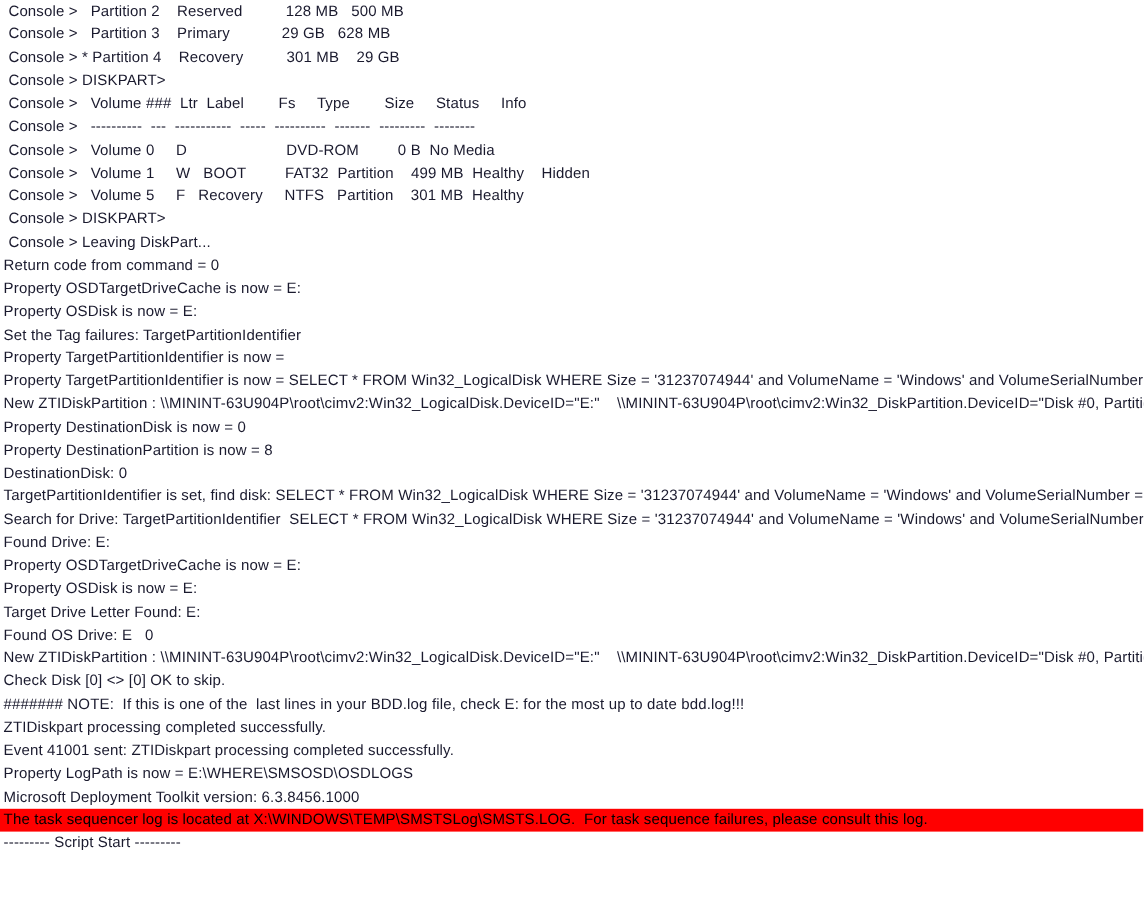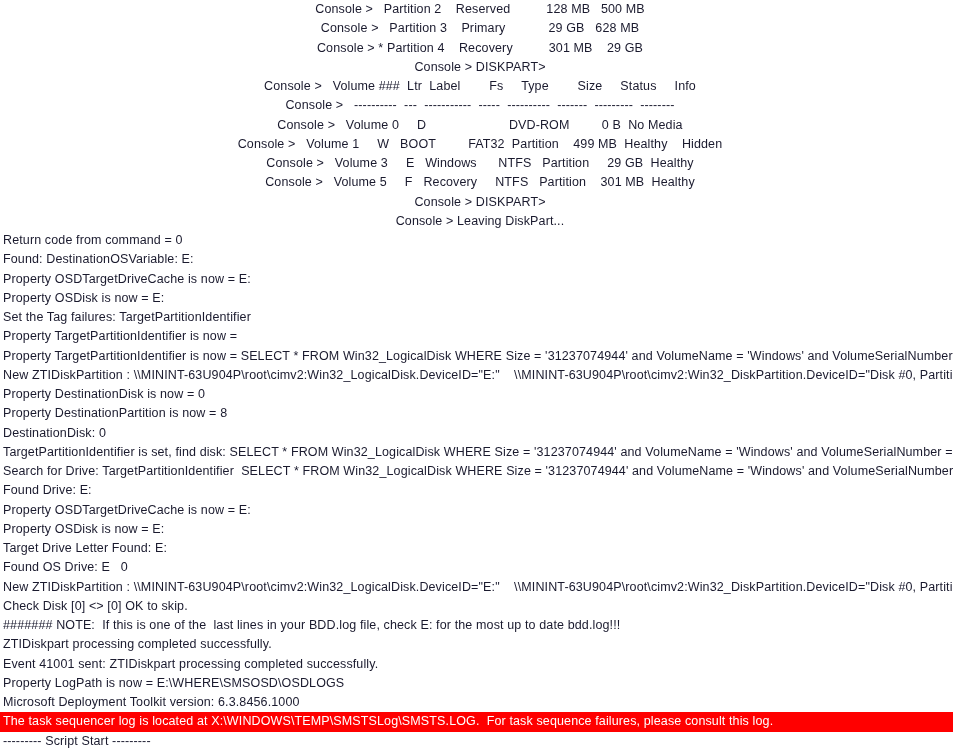--- a/index.html
+++ b/index.html
@@ -25,47 +25,44 @@
     line-height: 19.25px;
     font-size: 12.5px;
     color: #1a1a2e;
     white-space: pre;
     padding-left: 3px;
     box-sizing: border-box;
     letter-spacing: 0.01em;
   }
   .log-line.console {
     padding-left: 7px;
-    text-align: center;
   }
   .log-line.highlight {
     background: #ff0000;
-    color: #ffffff;
+    color: #000000;
     padding-left: 3px;
     width: 953px;
   }
 </style>
 </head>
 <body>
 
 <div id="log-view">
     <div class="log-line console">Console &gt;   Partition 2    Reserved          128 MB   500 MB</div>
     <div class="log-line console">Console &gt;   Partition 3    Primary            29 GB   628 MB</div>
     <div class="log-line console">Console &gt; * Partition 4    Recovery          301 MB    29 GB</div>
     <div class="log-line console">Console &gt; DISKPART&gt;</div>
     <div class="log-line console">Console &gt;   Volume ###  Ltr  Label        Fs     Type        Size     Status     Info</div>
     <div class="log-line console">Console &gt;   ----------  ---  -----------  -----  ----------  -------  ---------  --------</div>
     <div class="log-line console">Console &gt;   Volume 0     D                       DVD-ROM         0 B  No Media</div>
     <div class="log-line console">Console &gt;   Volume 1     W   BOOT         FAT32  Partition    499 MB  Healthy    Hidden</div>
-    <div class="log-line console">Console &gt;   Volume 3     E   Windows      NTFS   Partition     29 GB  Healthy</div>
     <div class="log-line console">Console &gt;   Volume 5     F   Recovery     NTFS   Partition    301 MB  Healthy</div>
     <div class="log-line console">Console &gt; DISKPART&gt;</div>
     <div class="log-line console">Console &gt; Leaving DiskPart...</div>
     <div class="log-line normal">Return code from command = 0</div>
-    <div class="log-line normal">Found: DestinationOSVariable: E:</div>
     <div class="log-line normal">Property OSDTargetDriveCache is now = E:</div>
     <div class="log-line normal">Property OSDisk is now = E:</div>
     <div class="log-line normal">Set the Tag failures: TargetPartitionIdentifier</div>
     <div class="log-line normal">Property TargetPartitionIdentifier is now =</div>
     <div class="log-line normal">Property TargetPartitionIdentifier is now = SELECT * FROM Win32_LogicalDisk WHERE Size = '31237074944' and VolumeName = 'Windows' and VolumeSerialNumber = 'A01A0347'</div>
     <div class="log-line normal">New ZTIDiskPartition : \\MININT-63U904P\root\cimv2:Win32_LogicalDisk.DeviceID="E:"    \\MININT-63U904P\root\cimv2:Win32_DiskPartition.DeviceID="Disk #0, Partition #1"</div>
     <div class="log-line normal">Property DestinationDisk is now = 0</div>
     <div class="log-line normal">Property DestinationPartition is now = 8</div>
     <div class="log-line normal">DestinationDisk: 0</div>
     <div class="log-line normal">TargetPartitionIdentifier is set, find disk: SELECT * FROM Win32_LogicalDisk WHERE Size = '31237074944' and VolumeName = 'Windows' and VolumeSerialNumber = 'A01A0347'</div>

